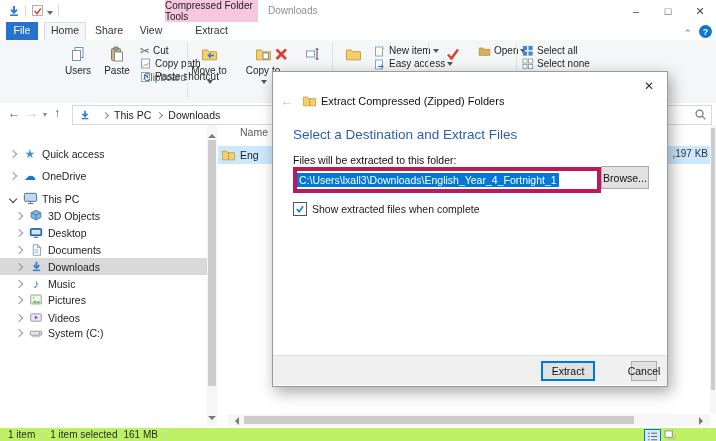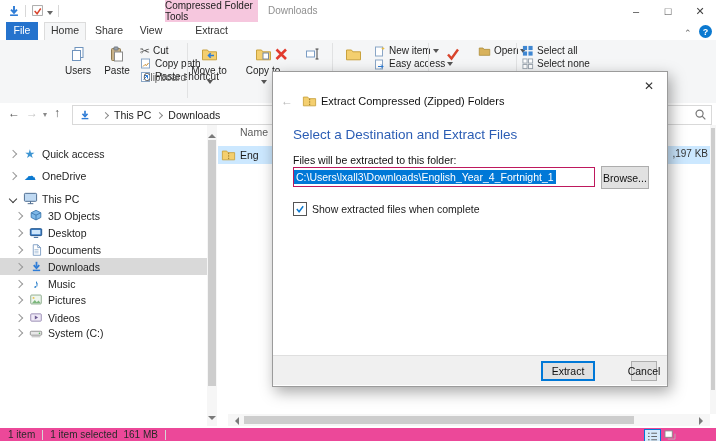--- a/index.html
+++ b/index.html
@@ -70,35 +70,35 @@
   .sbarrow{position:absolute;width:0;height:0;border:4px solid transparent}
 
   
   #filehead{position:absolute;left:218px;top:126px;width:492px;height:18px;font-size:10.5px;color:#5c5c5c}
   #filerow{position:absolute;left:218px;top:146px;width:492px;height:18px;background:#cce8ff;
            display:flex;align-items:center;font-size:10.5px}
   #filesize{position:absolute;left:668px;top:148px;width:40px;font-size:10px;color:#333;
             text-align:right;z-index:11}
 
   
-  #statusbar{position:absolute;left:0;top:428px;width:716px;height:13px;background:#ec4899;
+  #statusbar{position:absolute;left:0;top:428px;width:716px;height:13px;background:#bef264;
              display:flex;align-items:center;font-size:10px;color:#2a2a2a}
   .stsep{width:1px;height:10px;background:#d5d5d5;margin:0 7px}
   .viewbtn{position:absolute;top:429px;width:15px;height:12px;display:flex;align-items:center;justify-content:center}
   .viewbtn.on{border:1px solid #0078d7;background:#d5e9fa}
 
   
   #dialog{position:absolute;left:272px;top:71px;width:394px;height:314px;background:#fff;
           border:1px solid #9b9b9b;box-shadow:3px 5px 14px rgba(0,0,0,.35);z-index:10}
   #dlgclose{position:absolute;right:4px;top:3px;width:28px;height:22px;display:flex;
             align-items:center;justify-content:center;color:#333;font-size:12px}
   #dlghdr{position:absolute;left:0;top:20px;height:18px;display:flex;align-items:center;font-size:11px;color:#111}
   #dlgheading{position:absolute;left:20px;top:55px;font-size:13.5px;color:#2b5db4}
   #dlglabel{position:absolute;left:20px;top:82px;font-size:10.5px;color:#111}
-  #dlginput{position:absolute;left:20px;top:95px;width:300px;height:18px;border:1px solid #be185d;
+  #dlginput{position:absolute;left:20px;top:95px;width:300px;height:18px;border:4px solid #be185d;
             background:#fff;display:flex;align-items:center;overflow:hidden}
   #dlginput span{background:#0078d7;color:#fff;font-size:10.5px;padding:1px 2px;white-space:nowrap}
   #dlgbrowse{position:absolute;left:328px;top:94px;width:46px;height:21px;background:#e1e1e1;
              border:1px solid #adadad;font-size:10.5px;display:flex;align-items:center;justify-content:center;color:#111}
   #dlgcheckrow{position:absolute;left:20px;top:130px;display:flex;align-items:center;gap:5px;font-size:10.5px}
   .cbox{width:12px;height:12px;border:1px solid #555;background:#fff;display:flex;
         align-items:center;justify-content:center}
   #dlgfooter{position:absolute;left:0;top:283px;width:100%;height:30px;background:#f0f0f0;
              border-top:1px solid #dfdfdf;box-sizing:border-box}
   .dbtn{position:absolute;top:5px;height:20px;font-size:10.5px;display:flex;align-items:center;

